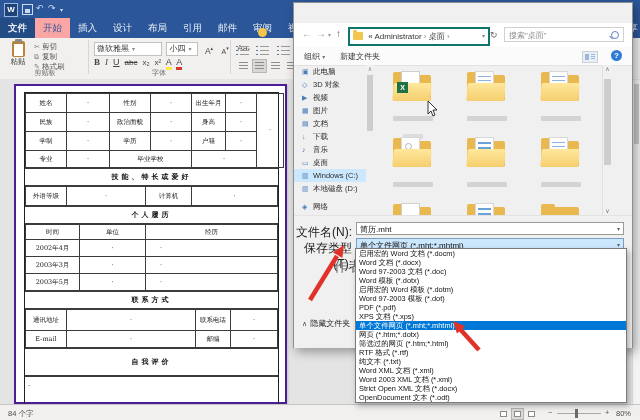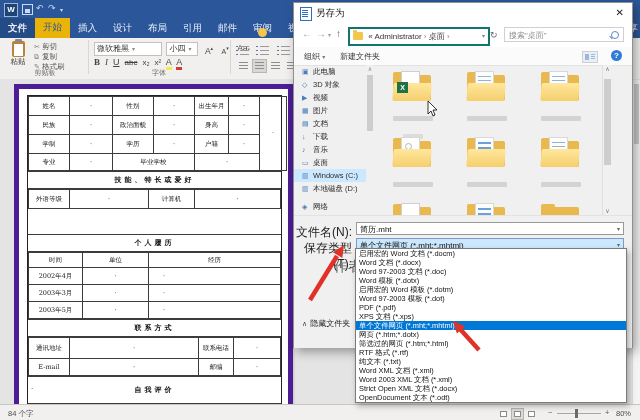--- a/index.html
+++ b/index.html
@@ -11,21 +11,21 @@
   .appicon{left:4px;top:3px;width:12px;height:12px;background:#1e4377;border:1px solid #9db5d6;
     color:#fff;font-size:8px;font-weight:bold;text-align:center;line-height:12px;}
   .qa{color:#cdd9ec;font-size:9px;top:3px;}
   .saveicon{left:22px;top:4px;width:9px;height:9px;border:1px solid #cdd9ec;background:#2b579a;}
   .saveicon:before{content:"";position:absolute;left:2px;top:4px;width:5px;height:4px;background:#cdd9ec;}
   .winclose{right:4px;top:2px;color:#fff;font-size:9px;width:14px;text-align:center;}
   
   .tabsrow{left:0;top:18px;width:640px;height:20px;background:#2b579a;display:flex;align-items:stretch;}
   .tab{color:#e9eef6;font-size:9.5px;line-height:20px;padding:0 8px;white-space:nowrap;}
   .tab.file{background:#234b85;font-weight:bold;}
-  .tab.active{background:#eab308;color:#2b579a;font-family:Liberation Mono, monospace;}
+  .tab.active{background:#fca5a5;color:#2b579a;}
   .bulb{width:9px;height:9px;border-radius:50%;background:#f6c64a;margin:5px 4px 0 6px;}
   .share{position:absolute;right:2px;top:18px;height:20px;color:#e9eef6;font-size:9.5px;line-height:20px;}
   
   .ribbon{left:0;top:38px;width:640px;height:41px;background:#f1f0ee;border-bottom:1px solid #d5d3d0;}
   .gsep{top:2px;width:1px;height:34px;background:#d9d7d4;}
   .glabel{font-size:7px;color:#6b6b6b;text-align:center;top:30px;}
   .paste{left:6px;top:3px;width:24px;height:26px;text-align:center;}
   .clipicon{width:13px;height:16px;background:#b9833c;border-radius:2px;margin:0 auto;position:relative;}
   .clipicon:before{content:"";position:absolute;left:2px;top:3px;width:9px;height:12px;background:#fff;}
   .clipicon:after{content:"";position:absolute;left:3px;top:-2px;width:7px;height:3px;background:#8a8a8a;border-radius:1px;}
@@ -50,21 +50,21 @@
     background:repeating-linear-gradient(#9a9a9a 0 1px,transparent 1px 4px);}
   .listic:after{content:"";position:absolute;left:0;top:1px;width:2px;height:9px;
     background:repeating-linear-gradient(#5a79a5 0 1px,transparent 1px 4px);}
   .alignrow{left:236px;top:21px;}
   .alb{display:inline-block;width:13px;height:12px;position:relative;margin-right:1px;border:1px solid transparent;}
   .alb:before{content:"";position:absolute;left:2px;top:2px;right:2px;height:8px;
     background:repeating-linear-gradient(#8e8e8e 0 1px,transparent 1px 3px);}
   .alb.on{background:#d9d7d3;border-color:#b9b7b3;}
   
   .canvas{left:0;top:79px;width:640px;height:325px;background:#e4e4e4;}
-  .page{left:14px;top:5px;width:269px;height:316px;background:#fff;border:5px solid #4c1d95;
+  .page{left:14px;top:5px;width:269px;height:316px;background:#fff;border:2px solid #4c1d95;
     box-shadow:1px 1px 2px rgba(0,0,0,.15);}
   .doctbl{left:8px;top:6px;width:253px;border:1.5px solid #222;}
   table.dt{border-collapse:collapse;width:253px;table-layout:fixed;}
   table.dt td{border:1px solid #3c3c3c;font:6.5px "DejaVu Serif",serif;color:#222;text-align:center;
     padding:0;overflow:hidden;line-height:1.25;}
   .banner{border:1px solid #3c3c3c;border-left:none;border-right:none;font:bold 7px "DejaVu Serif",serif;
     color:#111;text-align:center;letter-spacing:3px;}
   .dotv{color:#333;}
   .afterdot{left:12px;top:296px;font:7px "DejaVu Serif",serif;color:#333;}
   
@@ -282,21 +282,21 @@
         <table class="dt">
           <tbody>
               <tr>
             <td style="width:40px;height:18px;">外语等级</td>
             <td style="width:78px;" class="dotv">·</td>
             <td style="width:45px;">计算机</td>
             <td class="dotv">·</td>
           </tr>
         </tbody>
           </table>
-        <div class="banner" style="height:16px;line-height:16px;margin-top:25px;">个人履历</div>
+        <div class="banner" style="height:16px;line-height:16px;">个人履历</div>
         <table class="dt">
           <tbody>
               <tr>
             <td style="width:53px;height:14px;">时间</td>
             <td style="width:65px;">单位</td>
             <td>经历</td>
           </tr>
           </tbody>
             <tbody>
 
@@ -356,25 +356,20 @@
     <span class="viewbtn on" style="left:511px;"></span>
     <span class="viewbtn" style="left:525px;"></span>
     <span class="abs zoom-minus">−</span>
     <span class="abs zoom-track"></span>
     <span class="abs zoom-thumb"></span>
     <span class="abs zoom-plus">+</span>
     <span class="abs zoom-val">80%</span>
   </div>
 
   <div class="abs dialog">
-    <div class="abs dtitle">
-      <span class="abs dticon"></span>
-      <span class="abs dtext">另存为</span>
-      <span class="abs dclose">✕</span>
-    </div>
     <div class="abs navrow">
       <span class="abs navic" style="left:8px;">←</span>
       <span class="abs navic" style="left:22px;">→</span>
       <span class="abs navic" style="left:34px;font-size:6px;top:8px;">▾</span>
       <span class="abs navic up" style="left:42px;">↑</span>
       <div class="abs crumbbox">
         <span class="minifolder"></span>
         <span>«</span>
         <span>Administrator</span>
         <span style="color:#888;">›</span>

